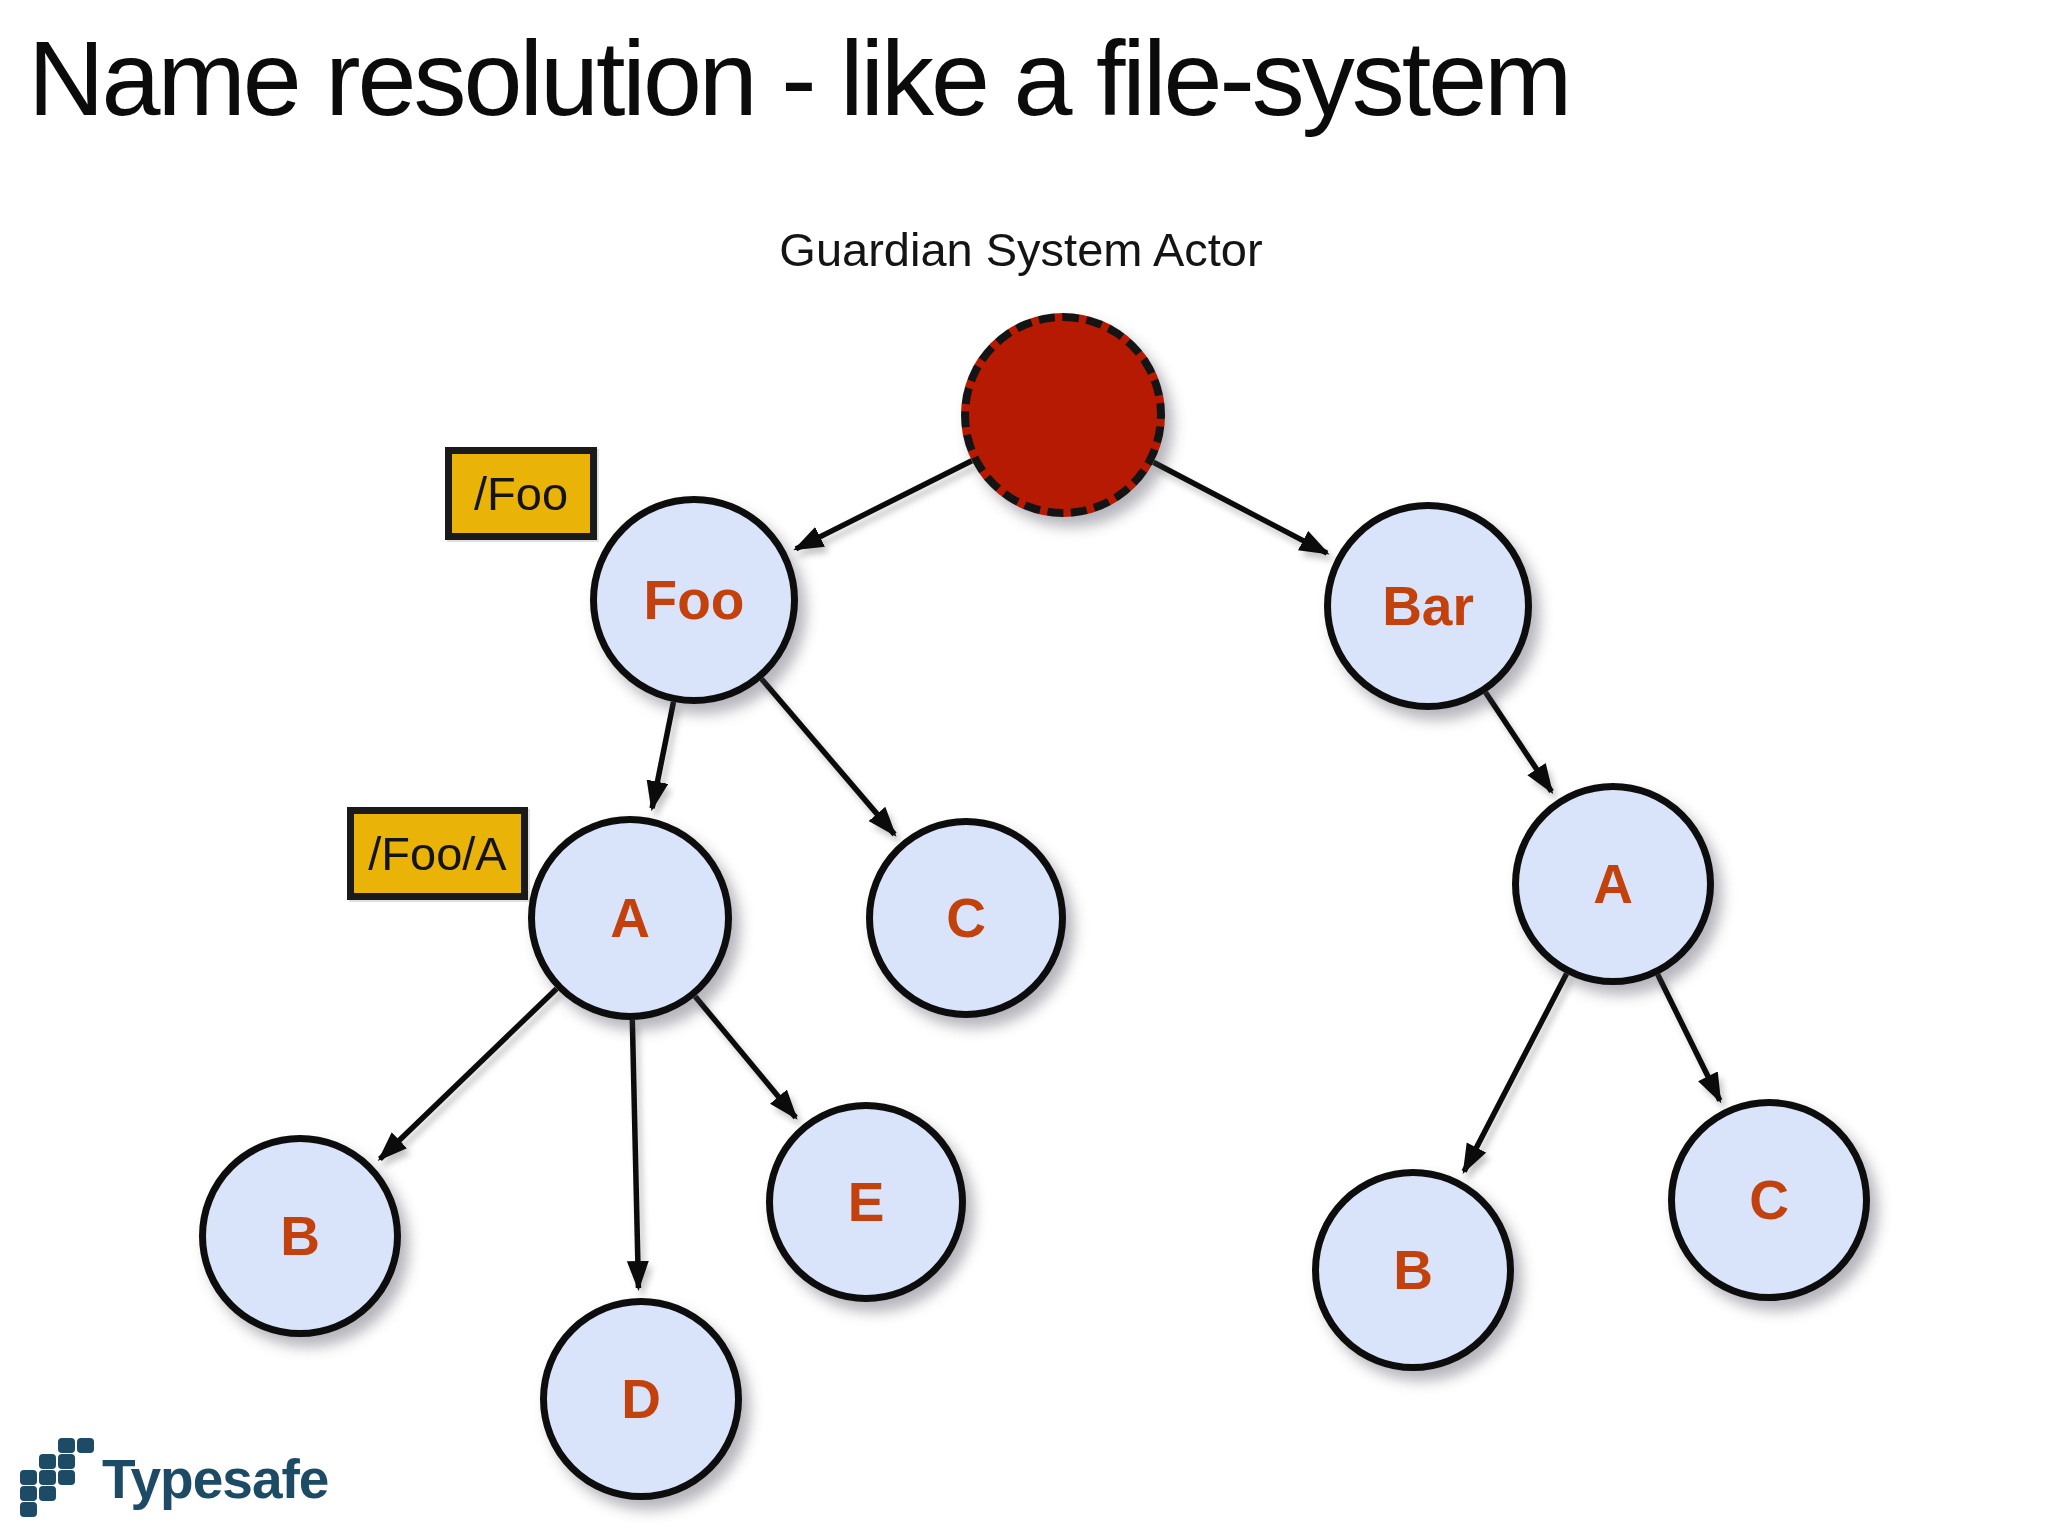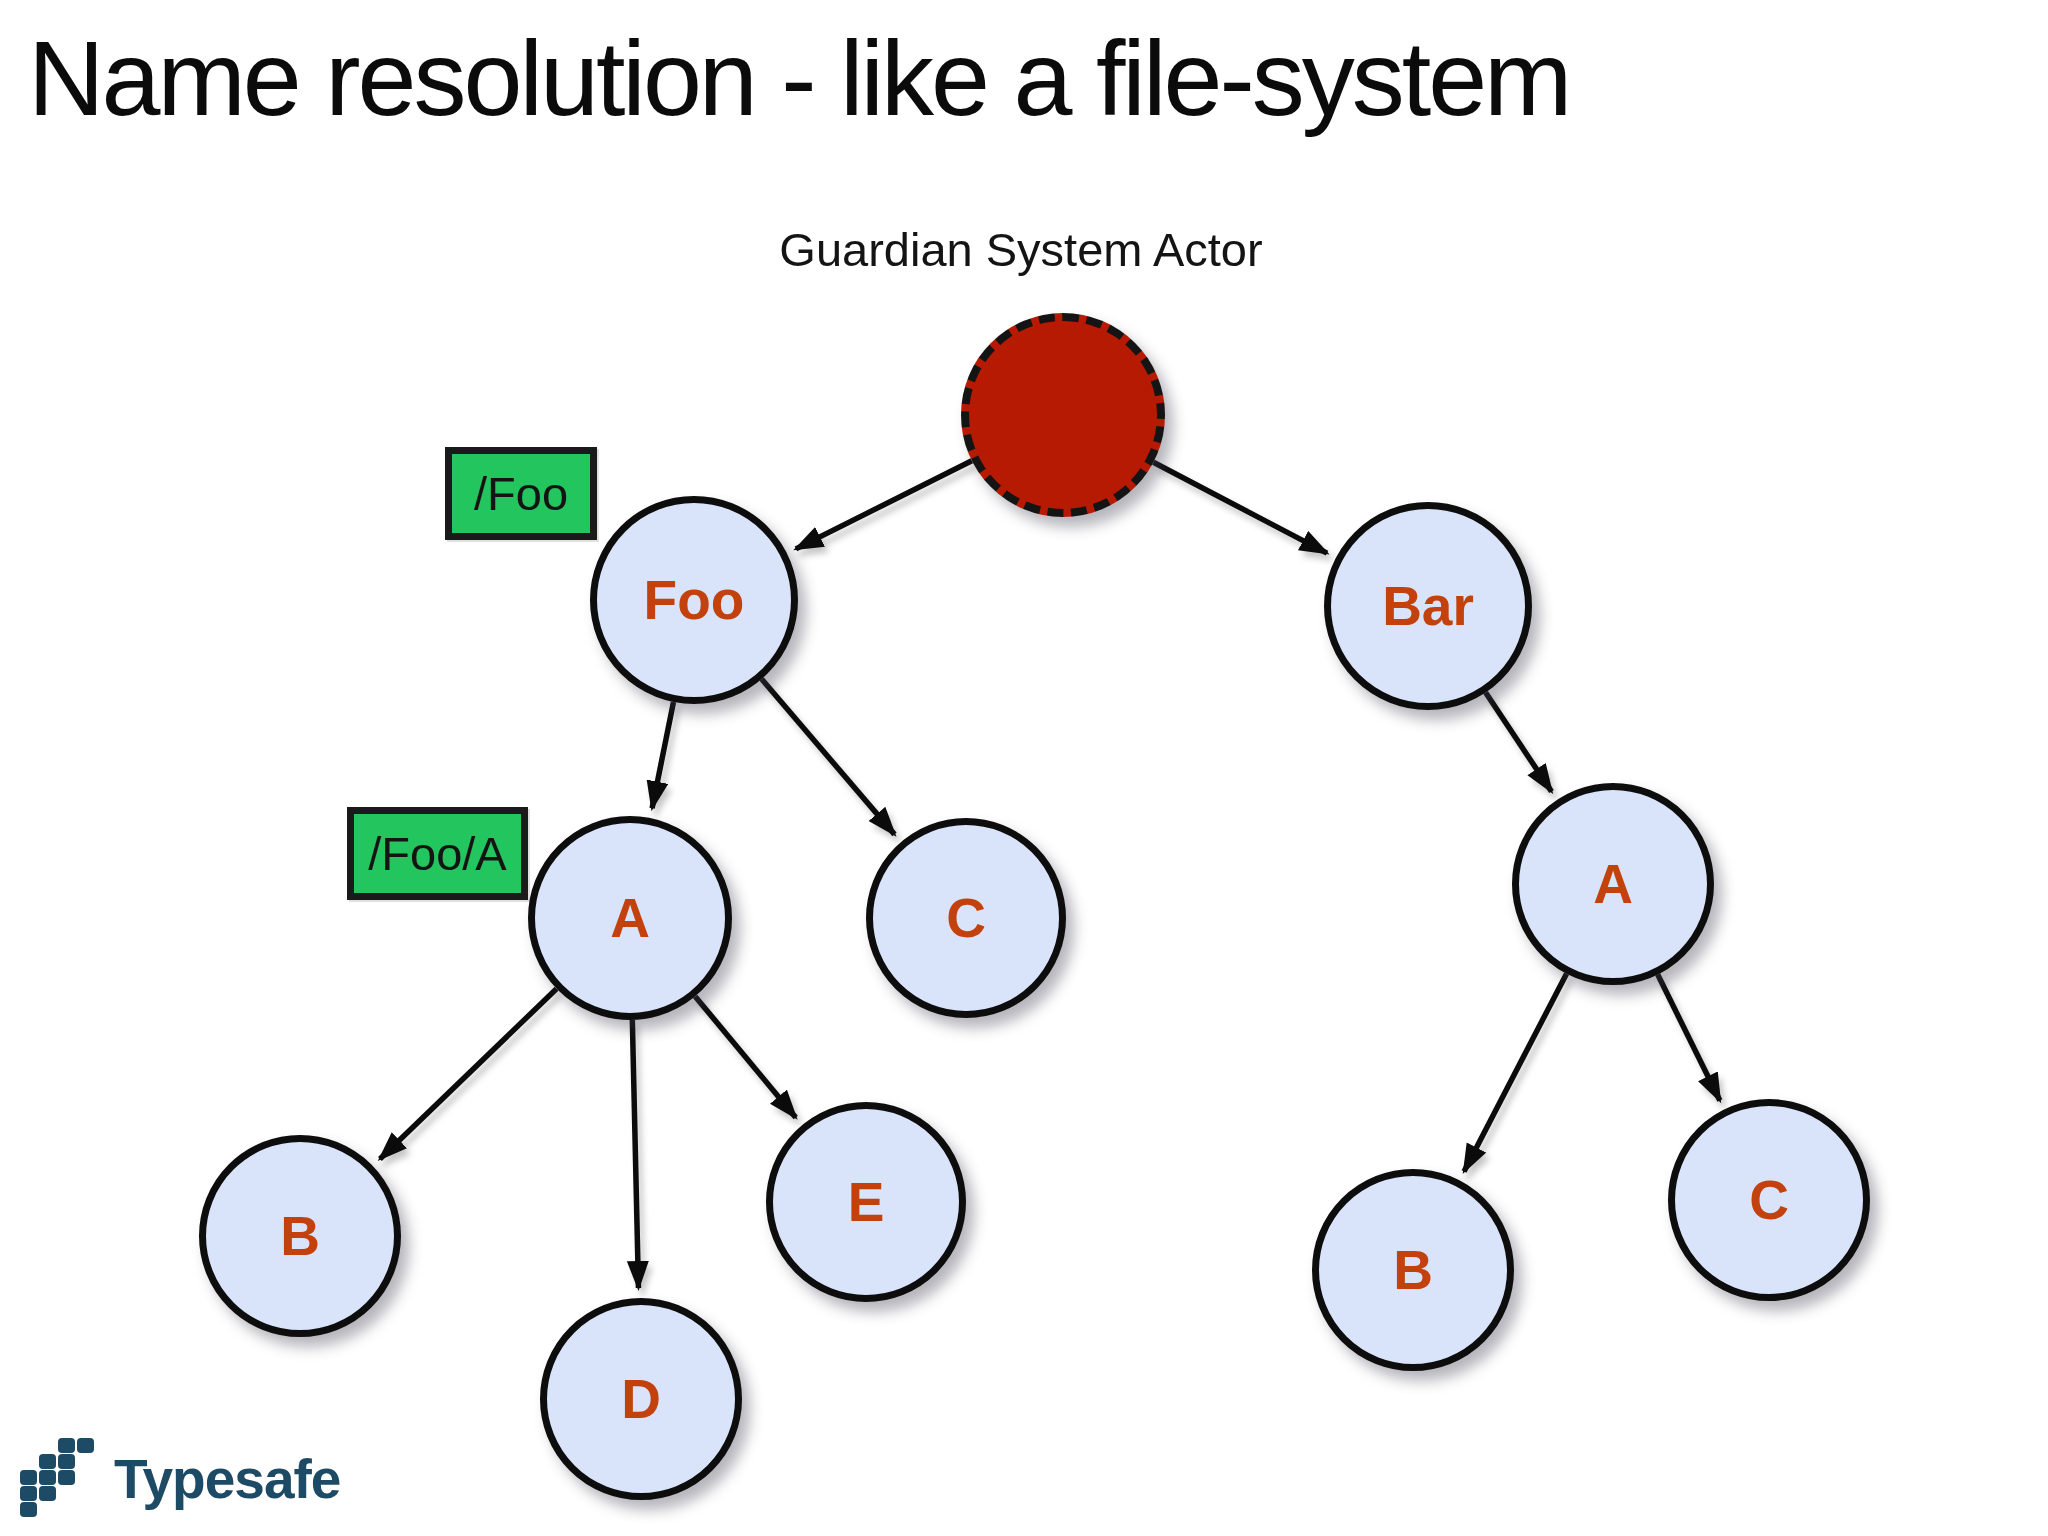--- a/index.html
+++ b/index.html
@@ -24,30 +24,30 @@
     background:var(--node_fill,#d9e4fa);box-sizing:border-box;
     display:flex;align-items:center;justify-content:center;
     box-shadow:8px 10px 14px rgba(60,60,80,.38);
   }
   .node span{font-size:55px;font-weight:700;color:#c2410c;}
   .node.guardian{
     background:var(--guardian_fill,#b71a02);
     border:8px dashed #141414;
   }
   .path-label{
-    position:absolute;border:7px solid #1a1a1a;box-sizing:border-box;background:#22c55e;
+    position:absolute;border:7px solid #1a1a1a;box-sizing:border-box;background:#eab308;
     display:flex;align-items:center;justify-content:center;
     font-size:47px;font-weight:400;color:#141414;
     box-shadow:2px 2px 0 rgba(0,0,0,0.12);
   }
   .typesafe{
     position:absolute;left:20px;top:1438px;display:flex;align-items:center;
   }
   .typesafe .word{
-    font-size:55px;font-weight:700;color:var(--typesafe,#1d4a64);margin-left:16px;letter-spacing:-1px;
+    font-size:55px;font-weight:700;color:var(--typesafe,#1d4a64);margin-left:4px;letter-spacing:-1px;
   }
   .akka{position:absolute;left:1846px;top:1376px;width:180px;height:140px;}
   .akka .word{
     position:absolute;left:20px;top:66px;font-size:66px;font-weight:700;color:#151515;letter-spacing:-2px;
   }
 </style>
 </head>
 <body>
 
 <div class="slide">

